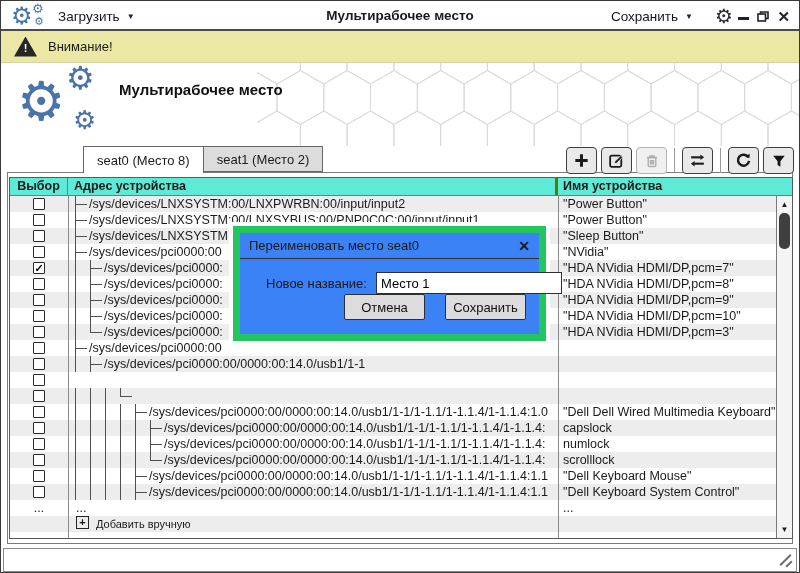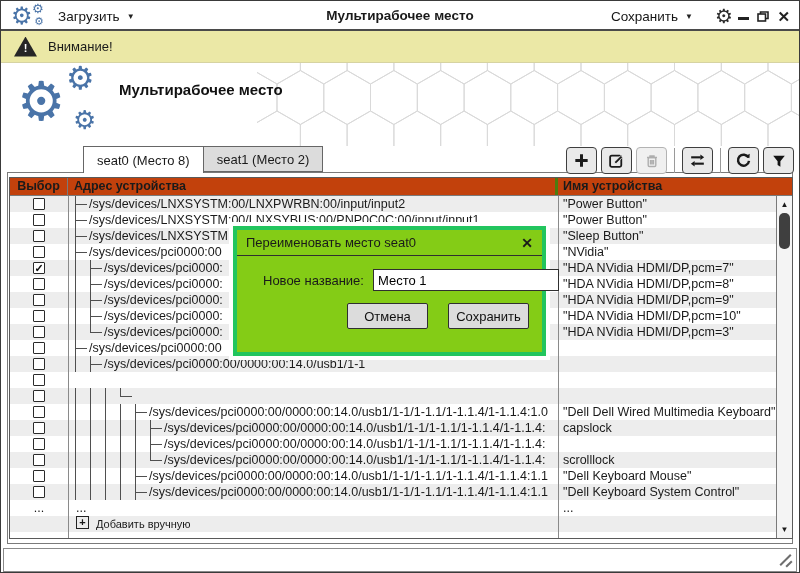--- a/index.html
+++ b/index.html
@@ -45,21 +45,21 @@
   .tab.active{background:#fff;height:27px;border-bottom:none;z-index:4}
   .tab + .tab{border-left:none}
   .toolbar{position:absolute;top:146px;right:5px;height:27px;display:flex;align-items:center;gap:4px;z-index:3}
   .tbtn{width:31px;height:27px;border:1.5px solid #3f3f3f;border-radius:4px;background:#e9e9e9;display:flex;align-items:center;justify-content:center}
   .tbtn.disabled{border-color:#b3b3b3;background:#f0f0f0}
   .tsep{width:1px;height:25px;background:#9a9a9a;margin:0 3px}
 
   
   .content{position:absolute;left:6px;top:171px;right:6px;bottom:28px;border:1px solid #7a7a7a;background:#fff;z-index:1}
   .table{position:absolute;left:1px;top:4px;width:784px;height:362px;border:1px solid #5a5a5a;background:#fff}
-  .thead{position:absolute;left:0;top:0;right:0;height:18px;background:#c2410c;display:flex;font-size:12.5px;font-weight:bold;border-bottom:1px solid #7a7a7a}
+  .thead{position:absolute;left:0;top:0;right:0;height:18px;background:#5eead4;display:flex;font-size:12.5px;font-weight:bold;border-bottom:1px solid #7a7a7a}
   .th{line-height:17px;white-space:nowrap;overflow:hidden}
   .th1{width:58px;text-align:center;border-right:1px solid #7a7a7a}
   .th2{width:490px;padding-left:6px;border-right:3px solid #4d7c0f}
   .th3{flex:1;padding-left:5px}
   .tbody{position:absolute;left:0;top:18px;width:768px;bottom:0;overflow:hidden}
   .colline{position:absolute;top:18px;bottom:0;width:1px;background:#8a8a8a;z-index:2}
   .trow{position:relative;height:16px;font-size:12.5px;line-height:16px;background:#fff}
   .trow.alt{background:#ededed}
   .cell-sel{position:absolute;left:0;top:0;bottom:0;width:58px;display:flex;align-items:center;justify-content:center}
   .checkbox{width:12px;height:12px;border:1px solid #2a2a2a;background:#fff;border-radius:1px;display:flex;align-items:center;justify-content:center;font-size:11px;font-weight:bold;color:#111;line-height:1}
@@ -83,28 +83,28 @@
   .thumb{position:absolute;left:2px;right:2px;top:17px;height:36px;background:#3f3f3f;border-radius:5px}
 
   
   .statusbar{position:absolute;left:2px;right:2px;top:547px;height:24px;border:1px solid #8a8a8a;background:#fff}
   .grip{position:absolute;right:4px;bottom:4px;width:15px;height:14px}
   .grip i{position:absolute;background:#6e6e6e;height:2px;transform:rotate(-45deg)}
   .grip .l1{width:15px;right:-1px;bottom:6px}
   .grip .l2{width:8px;right:-1px;bottom:2px}
 
   
-  .dialog{position:absolute;left:232px;top:225px;width:313px;height:130px;background:#84cc16;border:4px solid #22c55e;box-shadow:0 0 0 4px #fff;z-index:40}
+  .dialog{position:absolute;left:232px;top:225px;width:313px;height:115px;background:#3b82f6;border:7px solid #22c55e;box-shadow:0 0 0 4px #fff;z-index:40}
   .dlg-title{height:26px;display:flex;align-items:center;justify-content:space-between;padding:0 9px;font-size:13px;border-bottom:1px solid #2f2f2f}
   .dlg-close{font-size:14px;font-weight:bold;line-height:1;cursor:default}
   .dlg-body{padding:13px 12px 0 26px}
   .dlg-row1{display:flex;align-items:center}
   .dlg-label{font-size:13px;white-space:nowrap}
   .dlg-input{margin-left:9px;flex:1;height:22px;border:1px solid #2f2f2f;font-family:"Liberation Sans",sans-serif;font-size:13px;padding:1px 4px;outline:none}
-  .dlg-row2{display:flex;justify-content:flex-end;gap:20px;margin-top:12px;padding-right:1px}
+  .dlg-row2{display:flex;justify-content:flex-end;gap:20px;padding-right:1px}
   .dlg-btn{width:81px;height:26px;background:#dcdcdc;border:1px solid #2f2f2f;border-radius:2px;font-family:"Liberation Sans",sans-serif;font-size:13px;color:#111}
 </style>
 </head>
 <body>
 
 <div class="window">
 
   <div class="titlebar">
     <div class="logo">
       <span class="gear g1">⚙</span>
@@ -460,20 +460,21 @@
               <div class="guide"></div>
               <div class="guide"></div>
               <div class="guide"></div>
               <div class="guide"></div>
               <div class="conn">
                 <div class="v"></div>
                 <div class="h"></div>
               </div>
               <div class="ptext">/sys/devices/pci0000:00/0000:00:14.0/usb1/1-1/1-1.1/1-1.1.4/1-1.1.4:</div>
             </div>
+            <div class="cell-name">numlock</div>
           </div>
           <div class="trow alt">
             <div class="cell-sel">
               <div class="checkbox"></div>
             </div>
             <div class="cell-path">
               <div class="guide"></div>
               <div class="guide"></div>
               <div class="guide"></div>
               <div class="guide"></div>

